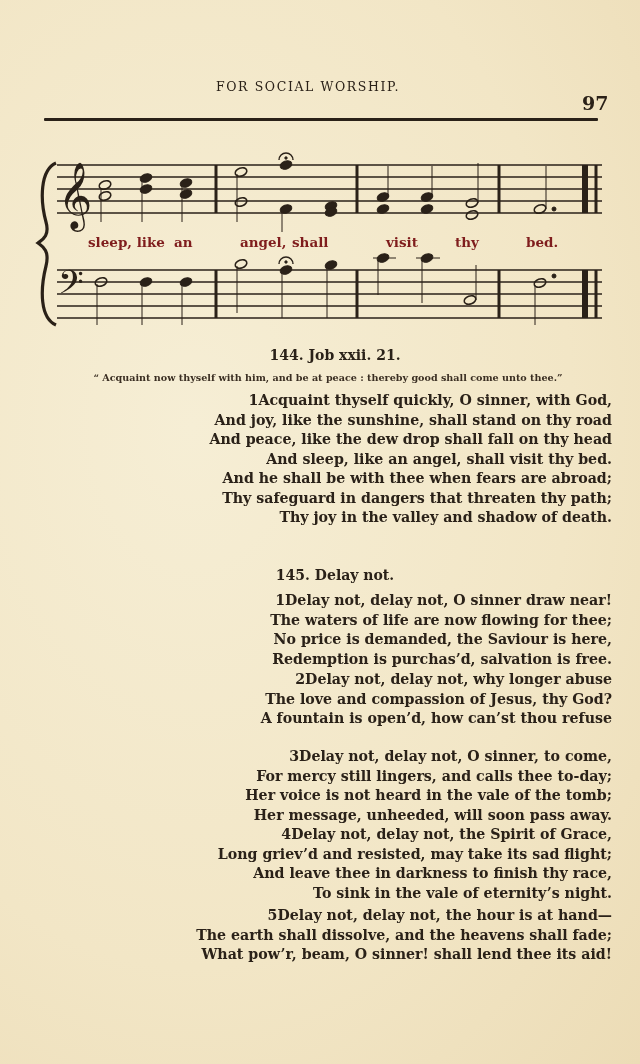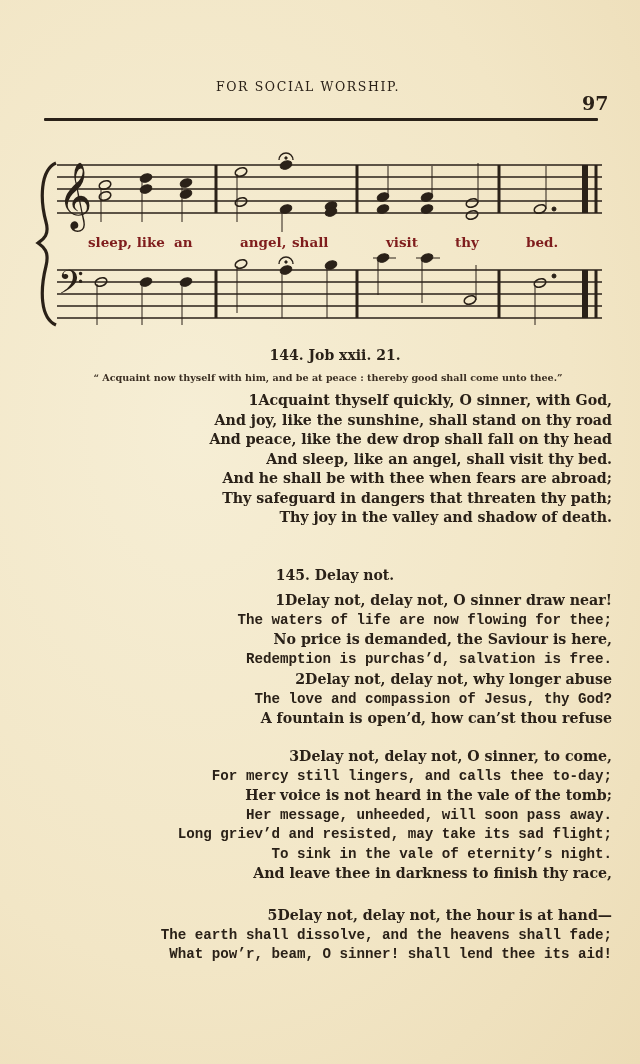--- a/index.html
+++ b/index.html
@@ -45,21 +45,21 @@
   }
   .stanza { position: absolute; left: 92px; width: 520px; }
   .line {
     height: 19.5px; line-height: 19.5px; white-space: nowrap;
     font-family: "DejaVu Serif", serif; font-size: 14.2px; font-weight: bold;
     color: #2a2118;
     text-align: right;
   }
   .num { display: inline-block; width: 16px; }
   .i1 { padding-left: 16px; }
-  .i2 { padding-left: 32px; font-family: Liberation Mono, monospace; }
+  .i2 { padding-left: 32px; }
   .i1b { padding-left: 14px; }
 </style>
 </head>
 <body>
 
 <div class="running-head">
   <span class="running-title">FOR SOCIAL WORSHIP.</span>
   <span class="page-number">97</span>
 </div>
 <div class="head-rule"></div>
@@ -214,22 +214,23 @@
 </div>
 
 <div class="stanza" style="top:747px">
   <div class="line"><span class="num">3</span><span>Delay not, delay not, O sinner, to come,</span></div>
   <div class="line i2">For mercy still lingers, and calls thee to-day;</div>
   <div class="line i1b">Her voice is not heard in the vale of the tomb;</div>
   <div class="line i2">Her message, unheeded, will soon pass away.</div>
 </div>
 
 <div class="stanza" style="top:825px">
+  <div class="line"><span class="num">4</span><span>Delay not, delay not, the Spirit of Grace,</span></div>
   <div class="line i2">Long griev’d and resisted, may take its sad flight;</div>
+  <div class="line i1b">And leave thee in darkness to finish thy race,</div>
   <div class="line i2">To sink in the vale of eternity’s night.</div>
-  <div class="line i1b">And leave thee in darkness to finish thy race,</div>
 </div>
 
 <div class="stanza" style="top:906px">
   <div class="line"><span class="num">5</span><span>Delay not, delay not, the hour is at  hand—</span></div>
   <div class="line i2">The earth shall dissolve, and the heavens shall fade;</div>
   <div class="line i2">What pow’r, beam, O sinner!  shall lend thee its aid!</div>
 </div>
 
 </body></html>

